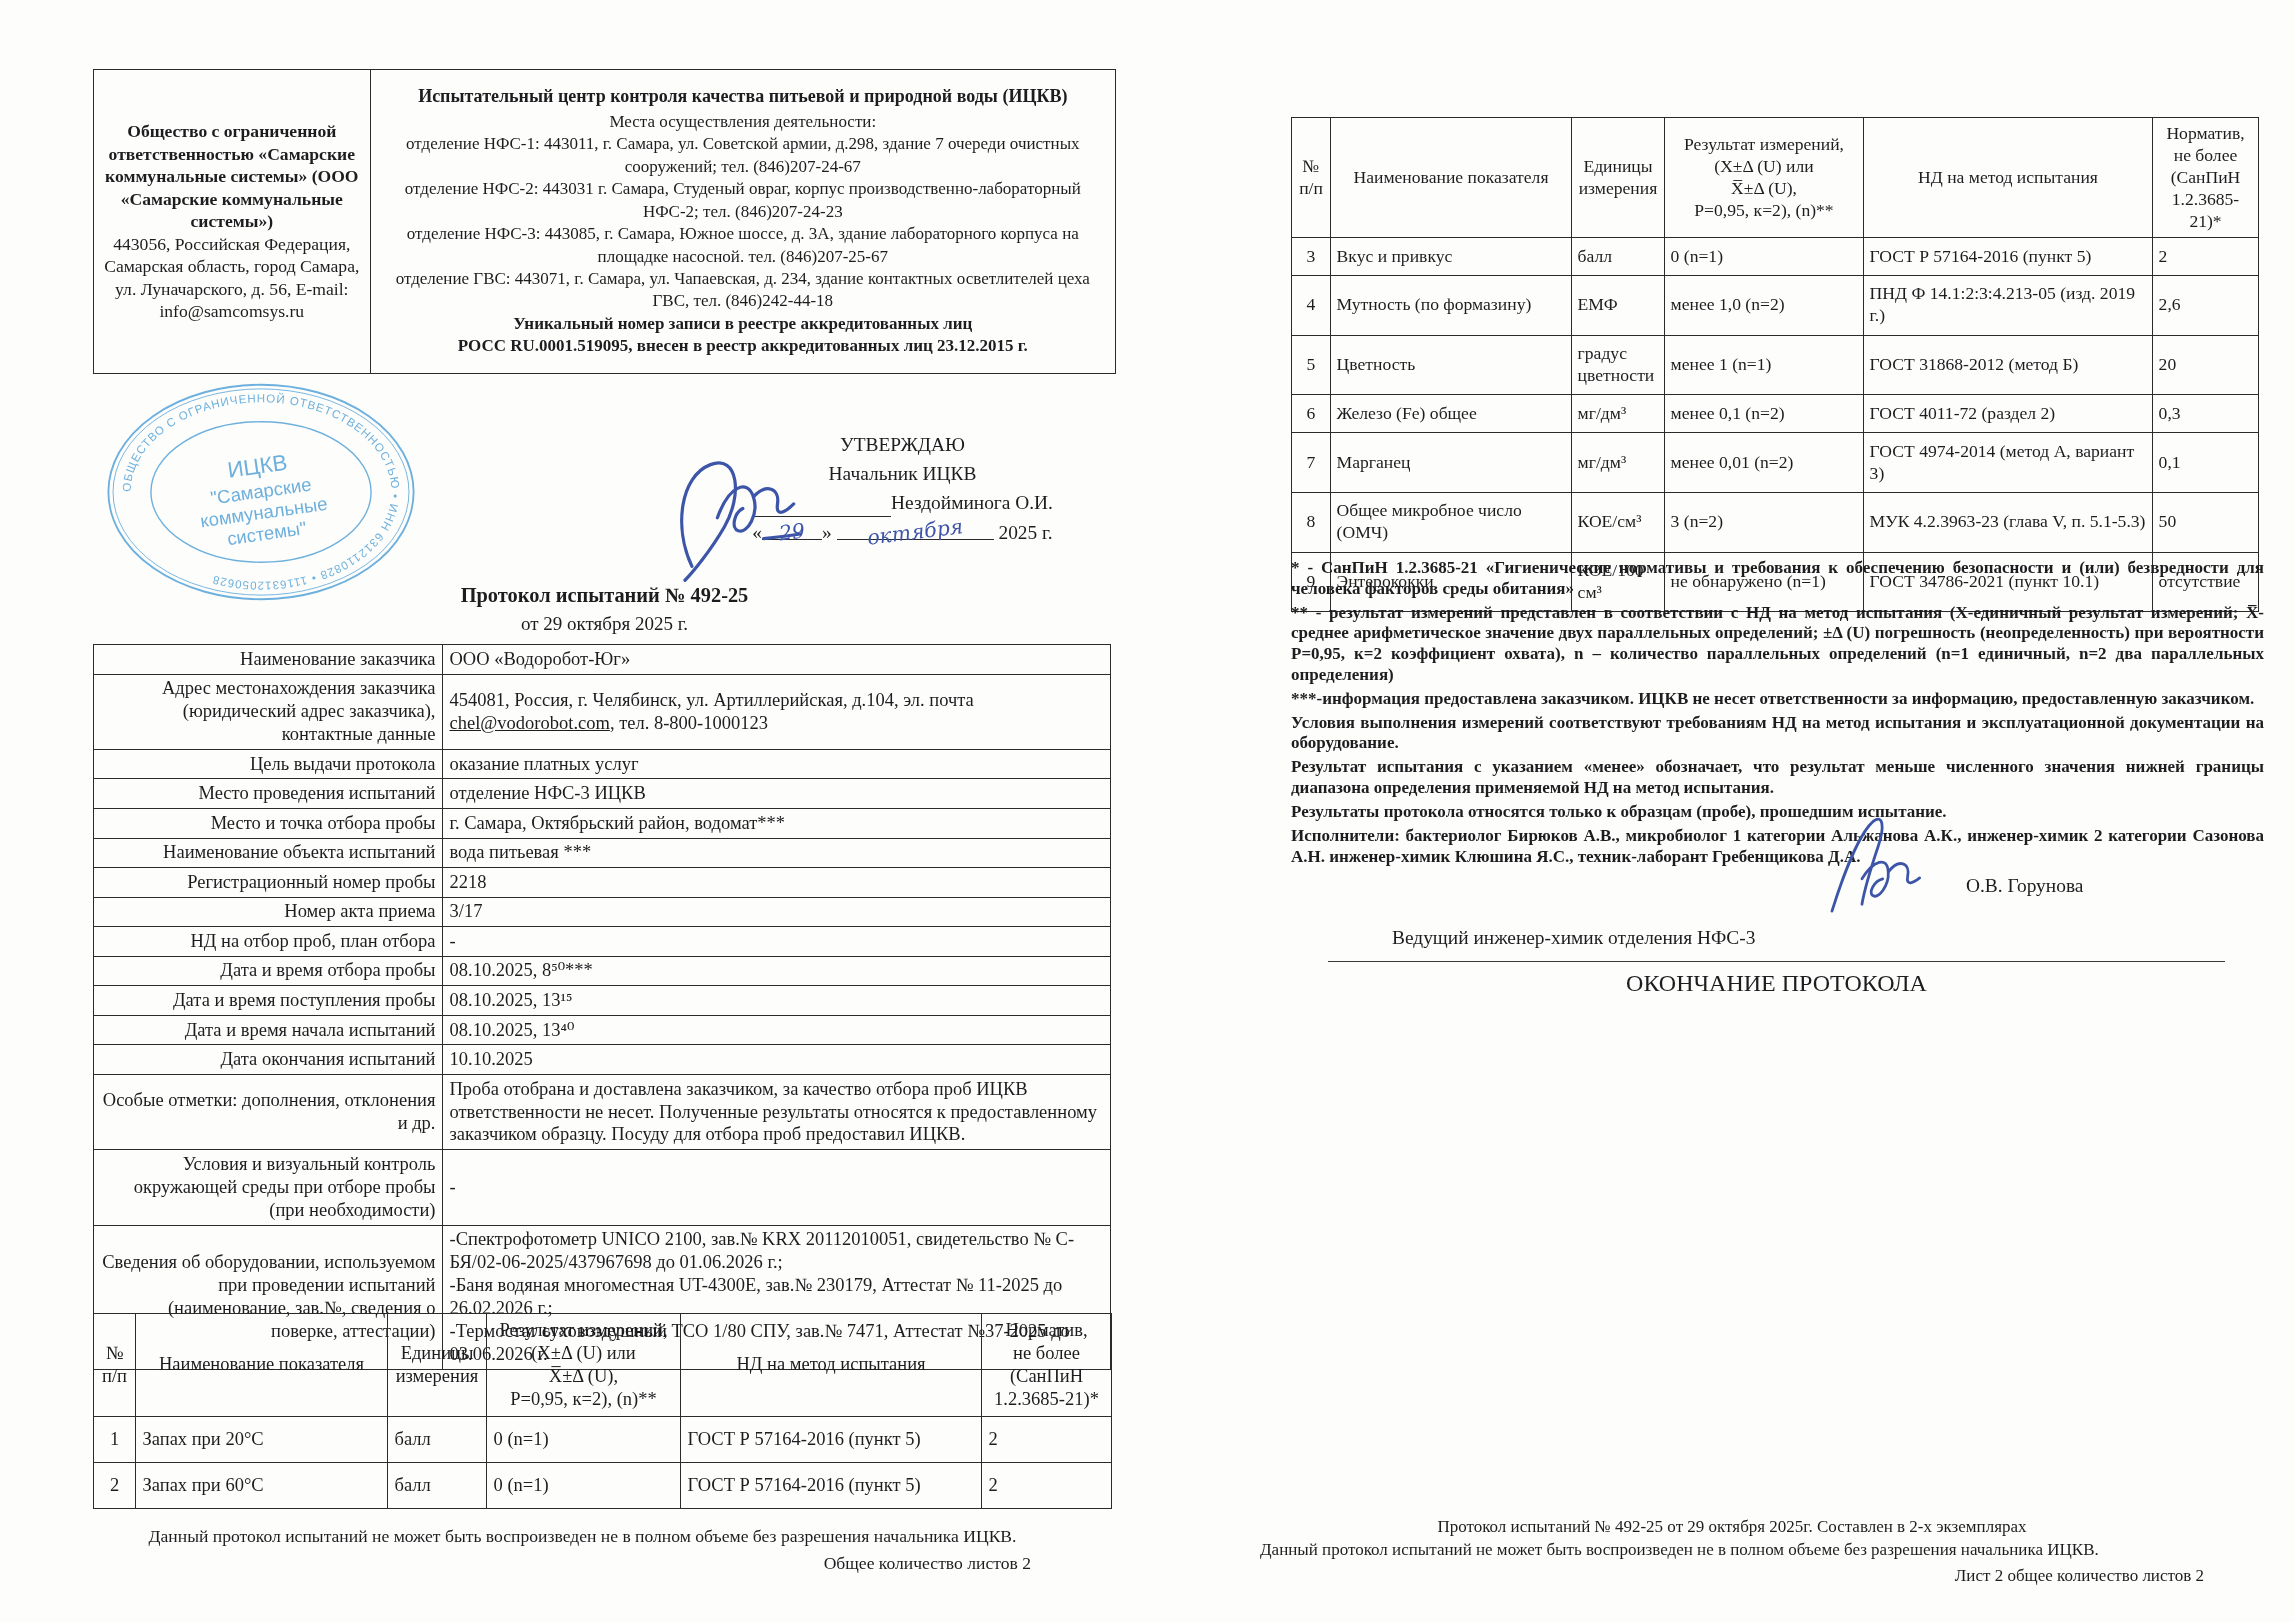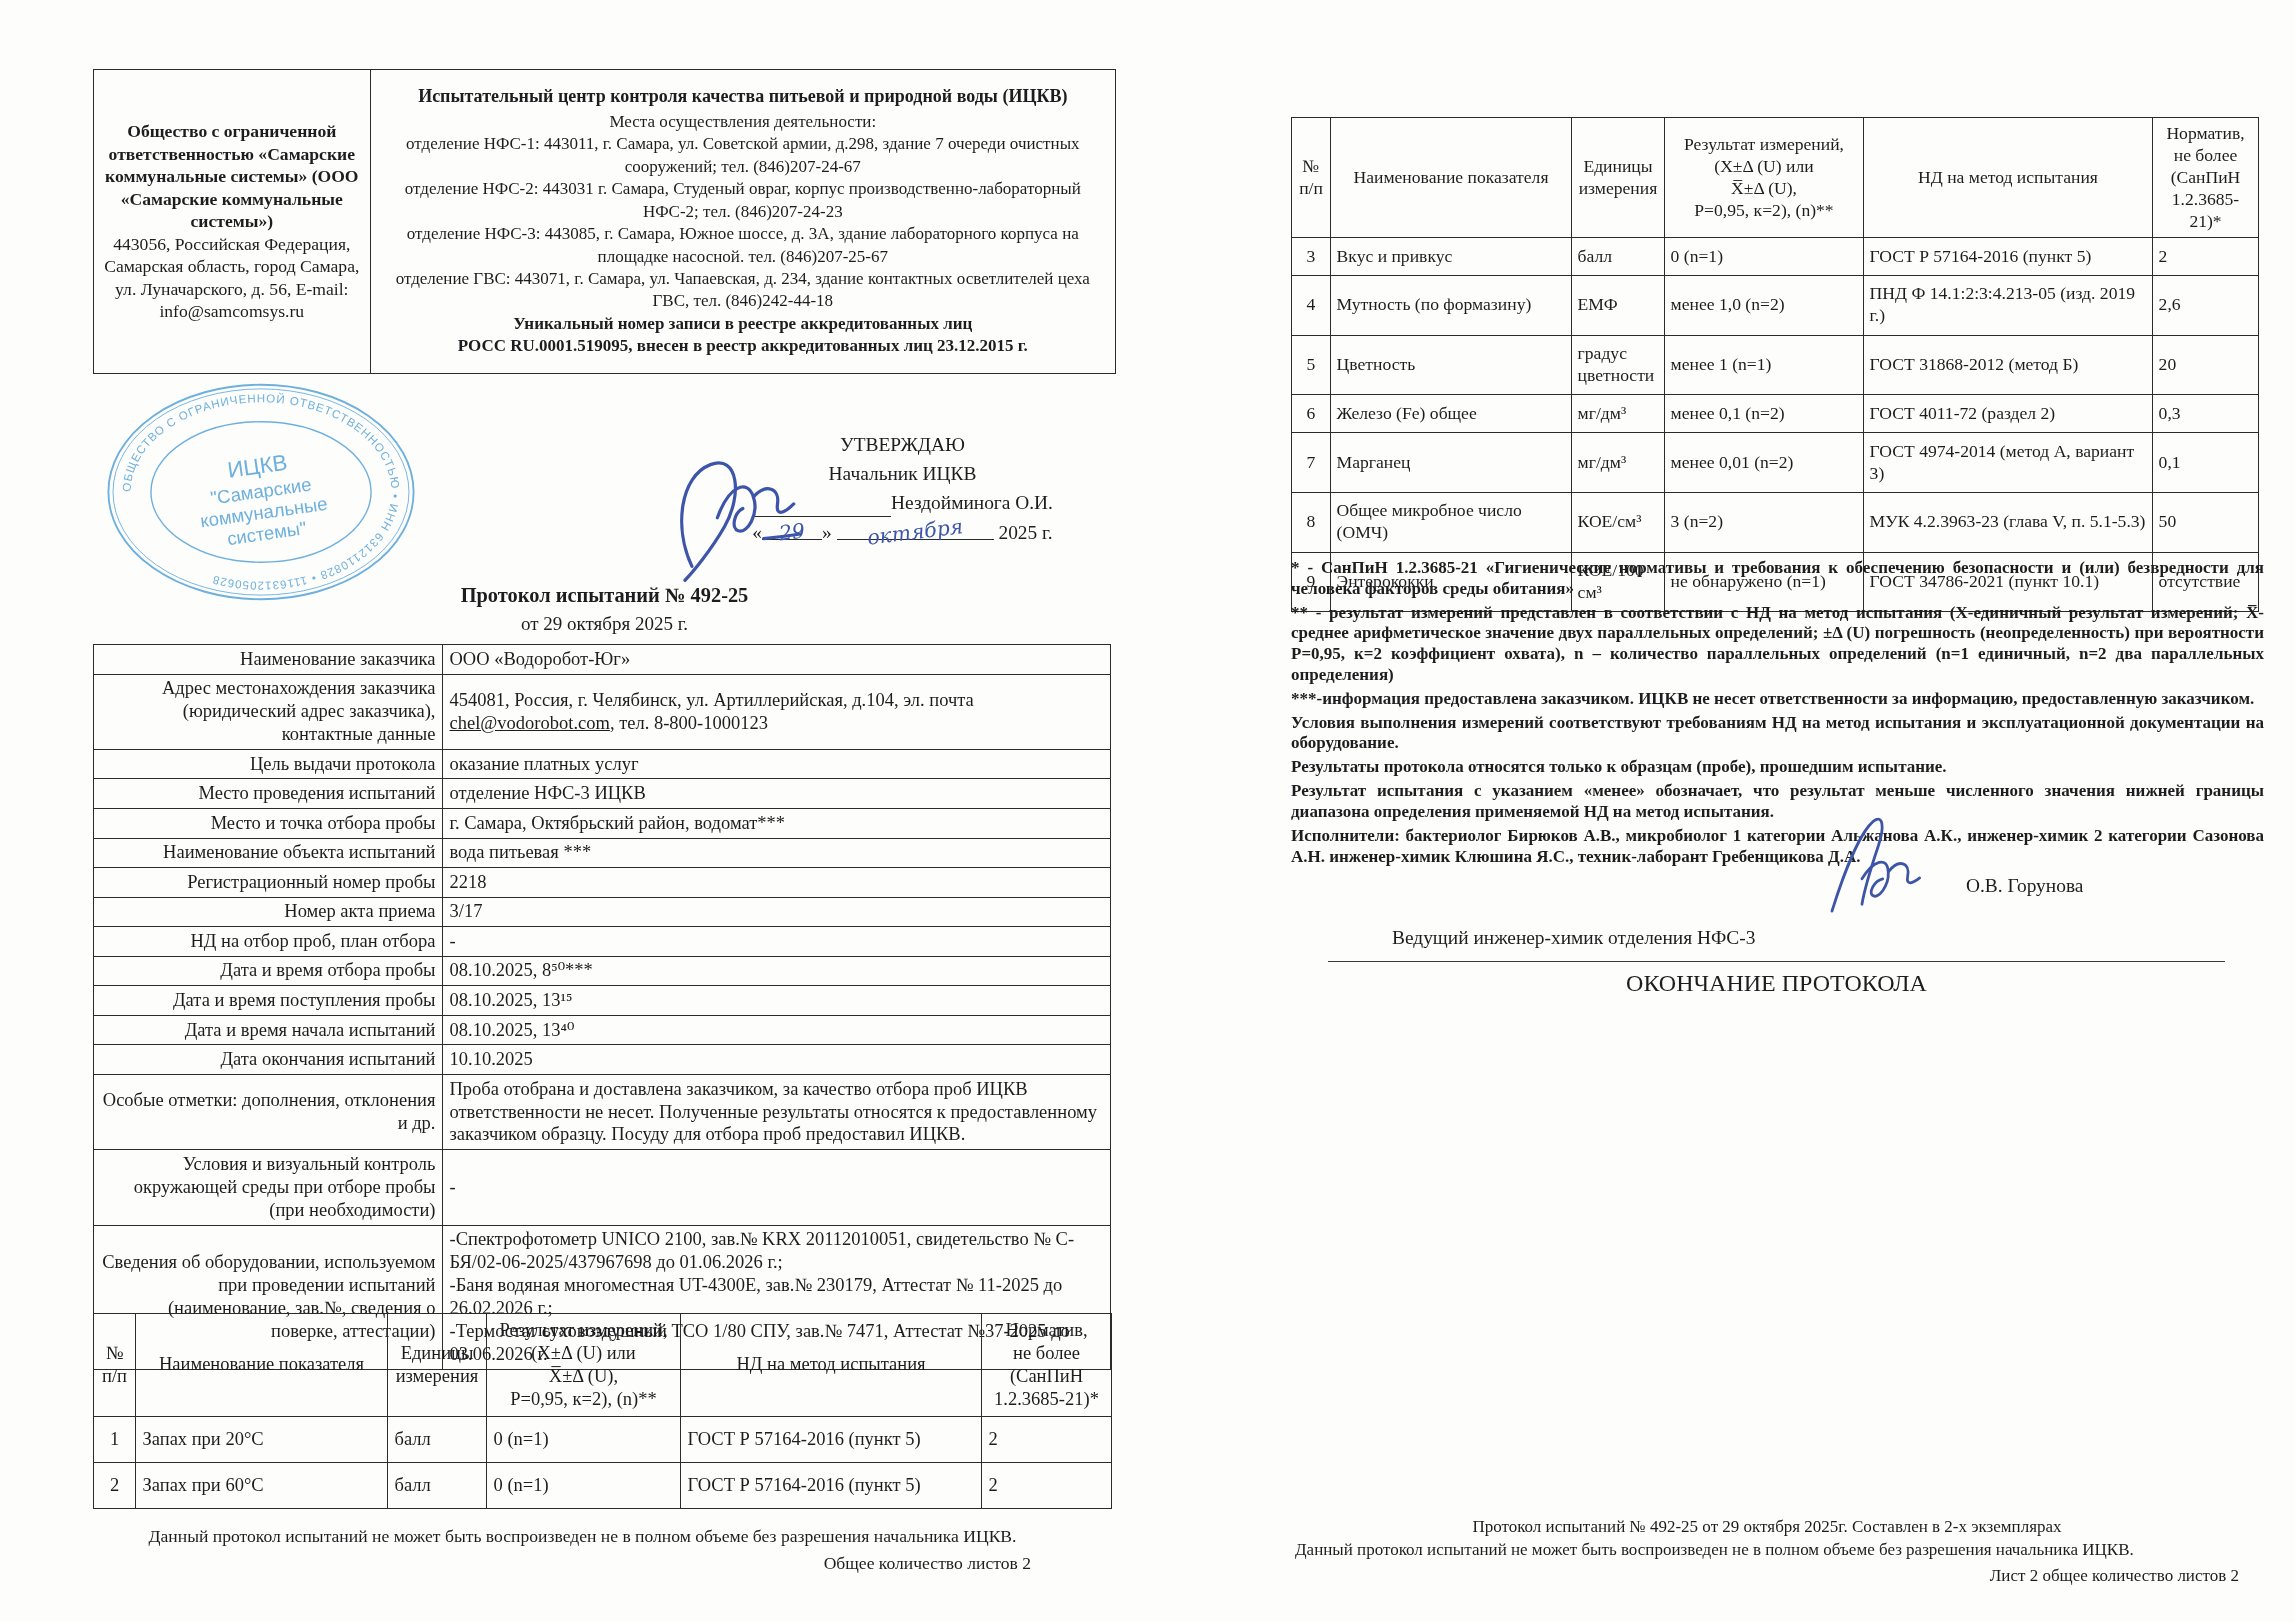--- a/index.html
+++ b/index.html
@@ -67,21 +67,21 @@
   .footnotes p{margin:0 0 3.2px 0;text-align:justify;font-weight:bold;}
 
   
   .sig-role{position:absolute;left:1392px;top:927px;font-size:19.4px;}
   .sig-name{position:absolute;left:1966px;top:875px;font-size:19.4px;}
   .analyst-sig{position:absolute;left:1804px;top:805px;width:139px;height:120px;}
   .end-rule{position:absolute;left:1328px;top:961px;width:897px;border-top:1.9px solid #3a3a3a;}
   .end-label{position:absolute;left:1291px;top:970px;width:971px;text-align:center;font-size:24px;}
 
   
-  .p2-footer{position:absolute;left:1295px;top:1516px;width:944px;font-size:17px;line-height:1.35;}
+  .p2-footer{position:absolute;left:1260px;top:1516px;width:944px;font-size:17px;line-height:1.35;}
   .p2-footer .l1{text-align:center;}
   .p2-footer .l2{text-align:left;}
   .p2-footer .l3{text-align:right;margin-top:2.8px;}
 </style>
 </head>
 <body>
 
 <div id="canvas">
 
   <table class="header-table">
@@ -355,22 +355,22 @@
       <td>отсутствие</td>
     </tr>
   </tbody>
     </table>
 
   <div class="footnotes">
     <p>* - СанПиН 1.2.3685-21 «Гигиенические нормативы и требования к обеспечению безопасности и (или) безвредности для человека факторов среды обитания»</p>
     <p>** - результат измерений представлен в соответствии с НД на метод испытания (X-единичный результат измерений; X̅-среднее арифметическое значение двух параллельных определений; ±Δ (U) погрешность (неопределенность) при вероятности Р=0,95, к=2 коэффициент охвата), n – количество параллельных определений (n=1 единичный, n=2 два параллельных определения)</p>
     <p>***-информация предоставлена заказчиком. ИЦКВ не несет ответственности за информацию, предоставленную заказчиком.</p>
     <p>Условия выполнения измерений соответствуют требованиям НД на метод испытания и эксплуатационной документации на оборудование.</p>
+    <p>Результат испытания с указанием «менее» обозначает, что результат меньше численного значения нижней границы диапазона определения применяемой НД на метод испытания.</p>
     <p>Результаты протокола относятся только к образцам (пробе), прошедшим испытание.</p>
-    <p>Результат испытания с указанием «менее» обозначает, что результат меньше численного значения нижней границы диапазона определения применяемой НД на метод испытания.</p>
     <p>Исполнители: бактериолог Бирюков А.В., микробиолог 1 категории Альжанова А.К., инженер-химик 2 категории Сазонова А.Н. инженер-химик Клюшина Я.С., техник-лаборант Гребенщикова Д.А.</p>
   </div>
 
   <div class="sig-role">Ведущий инженер-химик отделения НФС-3</div>
   <svg class="analyst-sig" viewBox="0 0 300 260">
     <g fill="none" stroke="#3d55a8" stroke-width="6" stroke-linecap="round">
       <path d="M60,230 C85,150 120,60 150,35 C170,20 175,45 160,90 C145,135 130,185 125,215"></path>
       <path d="M125,160 C150,120 180,110 182,145 C184,175 160,205 148,196 C140,190 150,165 170,160"></path>
       <path d="M182,145 C205,115 230,125 224,155 C220,175 235,170 250,158"></path>
     </g>

